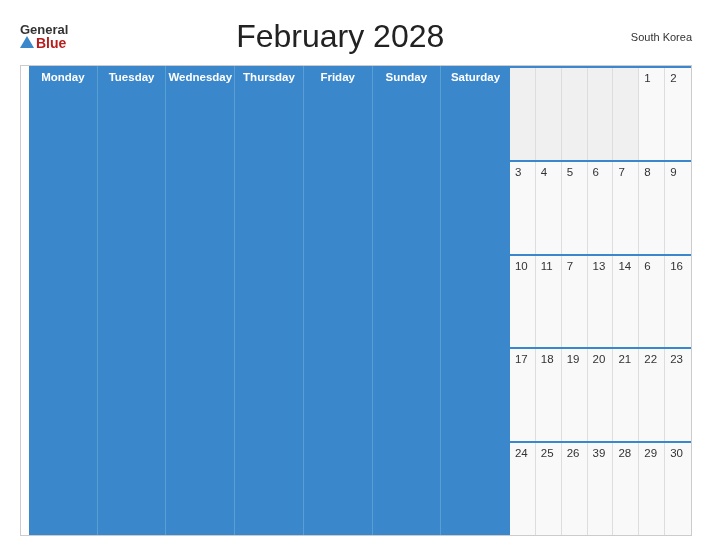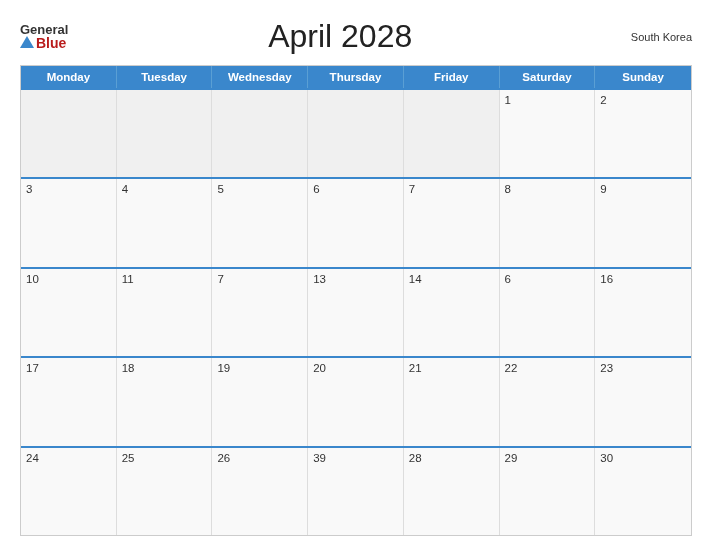--- a/index.html
+++ b/index.html
@@ -63,22 +63,23 @@
     }
     .country {
       font-size: 11px;
       color: #333;
       text-align: right;
       min-width: 80px;
     }
     .calendar {
       flex: 1;
       display: flex;
-      flex-direction: column;
+      flex-direction: row;
       border: 1px solid #ccc;
+      padding-left: 8px;
     }
     .cal-header {
       display: grid;
       grid-template-columns: repeat(7, 1fr);
       background: #3a87cc;
     }
     .cal-header-cell {
       color: #fff;
       font-size: 11.5px;
       font-weight: bold;
@@ -127,33 +128,33 @@
 
 <div class="page">
   <div class="header">
     <div class="logo">
       <span class="logo-general">General</span>
       <span class="logo-blue">
         <span class="logo-triangle"></span>
         <span>Blue</span>
       </span>
     </div>
-    <div class="title">April 2028</div>
+    <div class="title">February 2028</div>
     <div class="country">South Korea</div>
   </div>
 
   <div class="calendar">
     <div class="cal-header" id="cal-header">
         <div class="cal-header-cell">Monday</div>
         <div class="cal-header-cell">Tuesday</div>
         <div class="cal-header-cell">Wednesday</div>
         <div class="cal-header-cell">Thursday</div>
         <div class="cal-header-cell">Friday</div>
+        <div class="cal-header-cell">Sunday</div>
         <div class="cal-header-cell">Saturday</div>
-        <div class="cal-header-cell">Sunday</div>
       </div>
     <div class="cal-body" id="cal-body">
         <div class="cal-row">
           <div class="cal-cell empty"></div>
           <div class="cal-cell empty"></div>
           <div class="cal-cell empty"></div>
           <div class="cal-cell empty"></div>
           <div class="cal-cell empty"></div>
           <div class="cal-cell">
             <span class="day-num">1</span>

